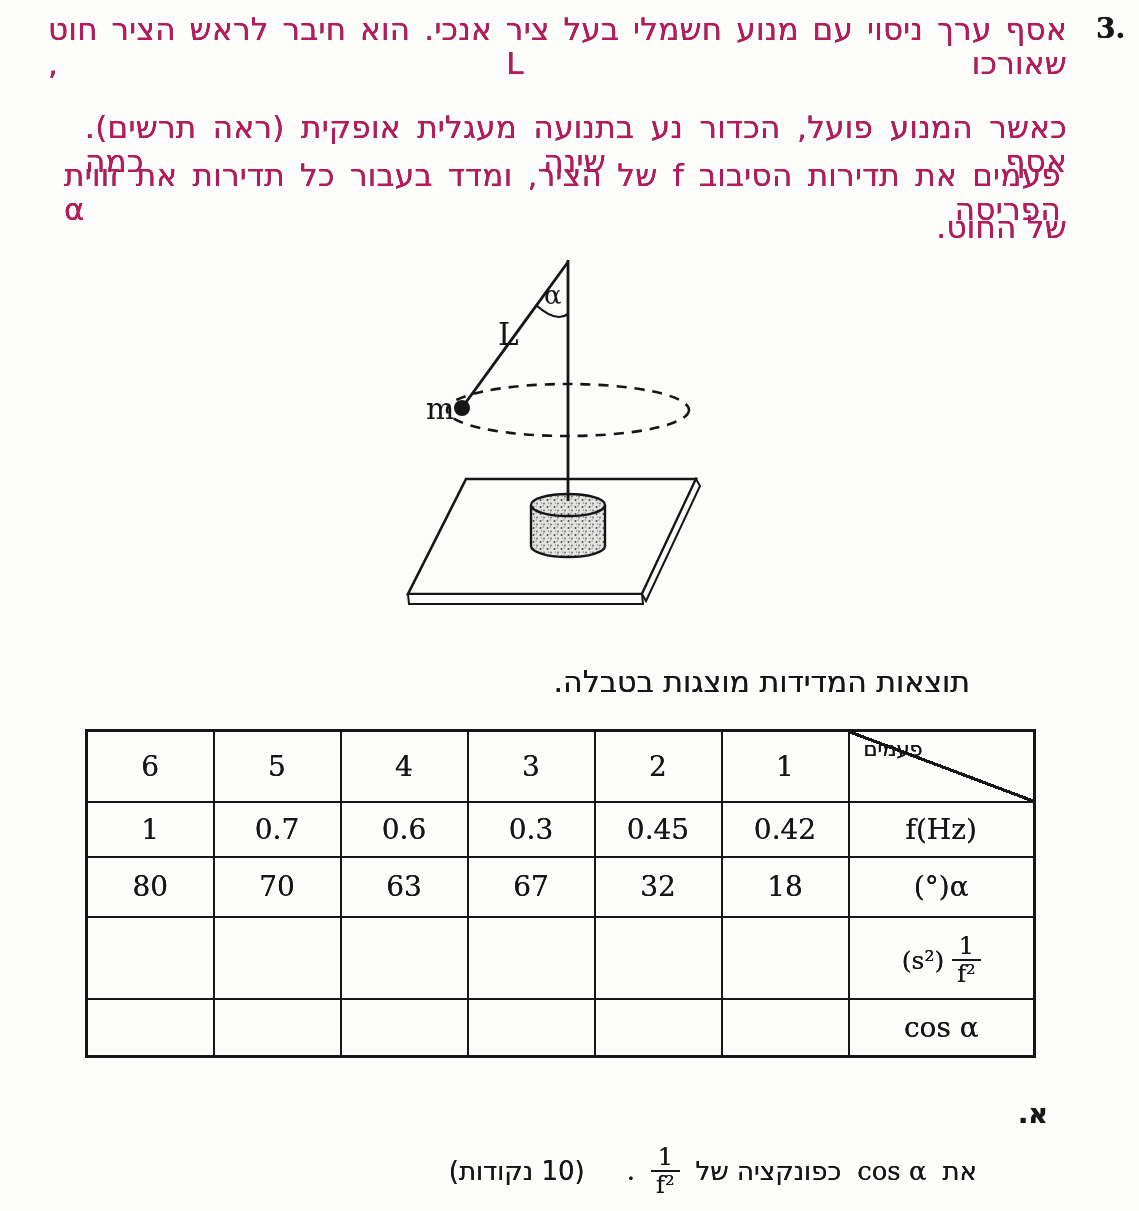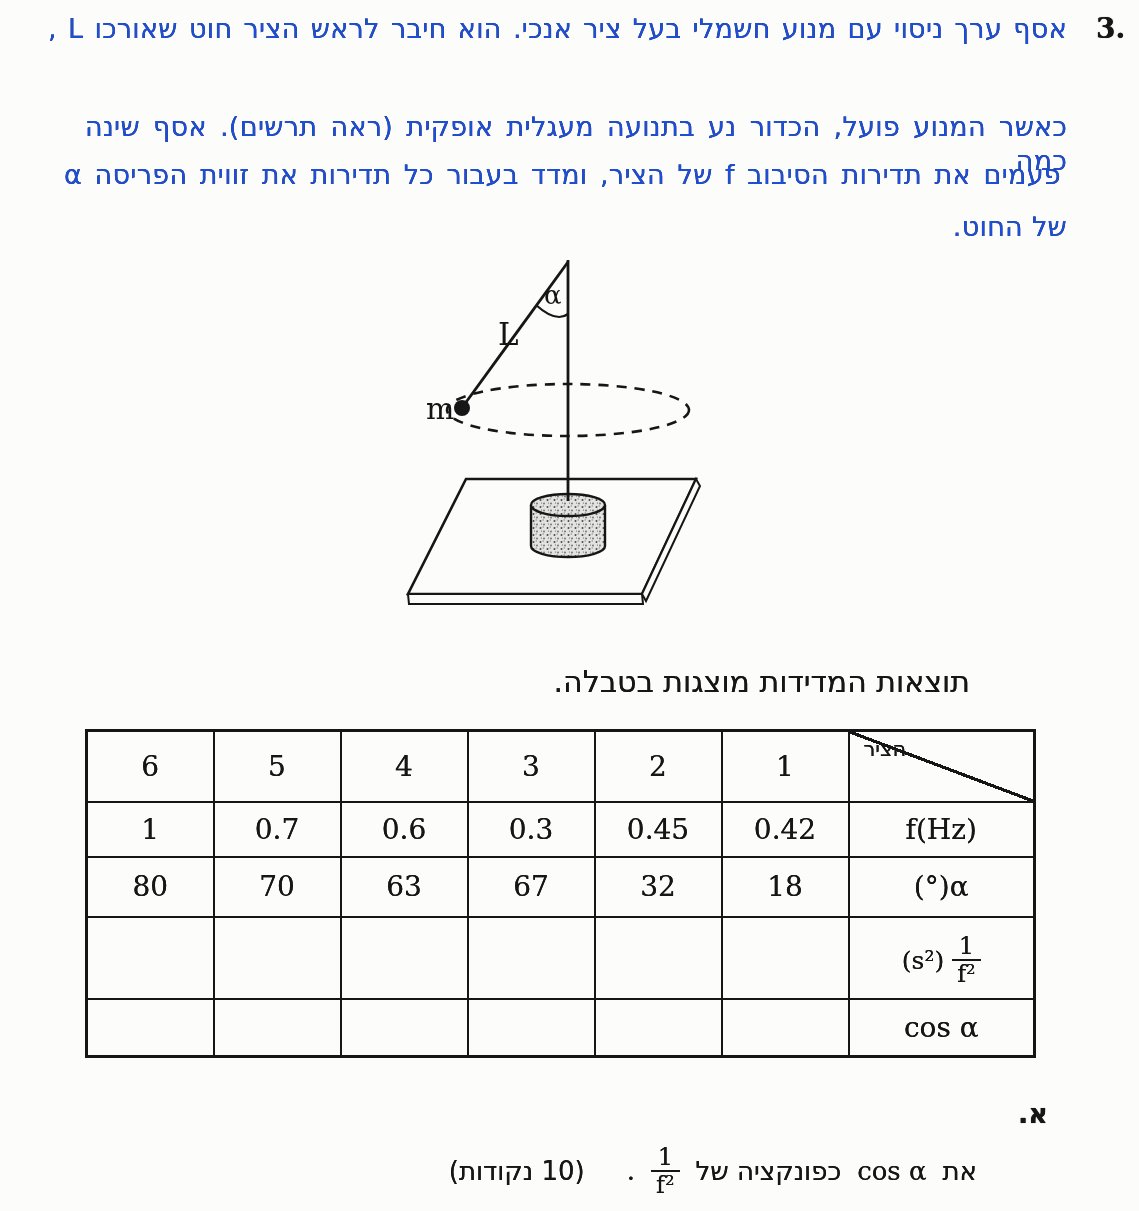--- a/index.html
+++ b/index.html
@@ -9,24 +9,24 @@
     margin:0 auto;
     background:#fcfcfb;
     overflow:hidden;
     color:#161616;
     font-family:"DejaVu Sans",sans-serif;
   }
   
   .heb-line{
     position:absolute;
     direction:rtl;
-    font-size:27px;
+    font-size:31px;
     line-height:34px;
     letter-spacing:.3px;
-    color:#1d4ed8;
+    color:#be185d;
     text-shadow:0 0 .6px #181818;
     white-space:nowrap;
   }
   .just{
     white-space:normal;
     text-align:justify;
     text-align-last:justify;
   }
   .problem-number{
     position:absolute;
@@ -182,21 +182,21 @@
       <col class="cdata">
         <col class="cdata">
         <col class="cdata">
       <col class="cdata">
         <col class="cdata">
         <col class="cdata">
     </colgroup>
     <tbody id="tbody">
         <tr class="r1">
           <td class="corner">
-            <span class="corner-label">הציר</span>
+            <span class="corner-label">פעמים</span>
           </td>
           <td class="num-cell">1</td>
           <td class="num-cell">2</td>
           <td class="num-cell">3</td>
           <td class="num-cell">4</td>
           <td class="num-cell">5</td>
           <td class="num-cell">6</td>
         </tr>
         <tr class="r2">
           <td class="rowhead">f(Hz)</td>

